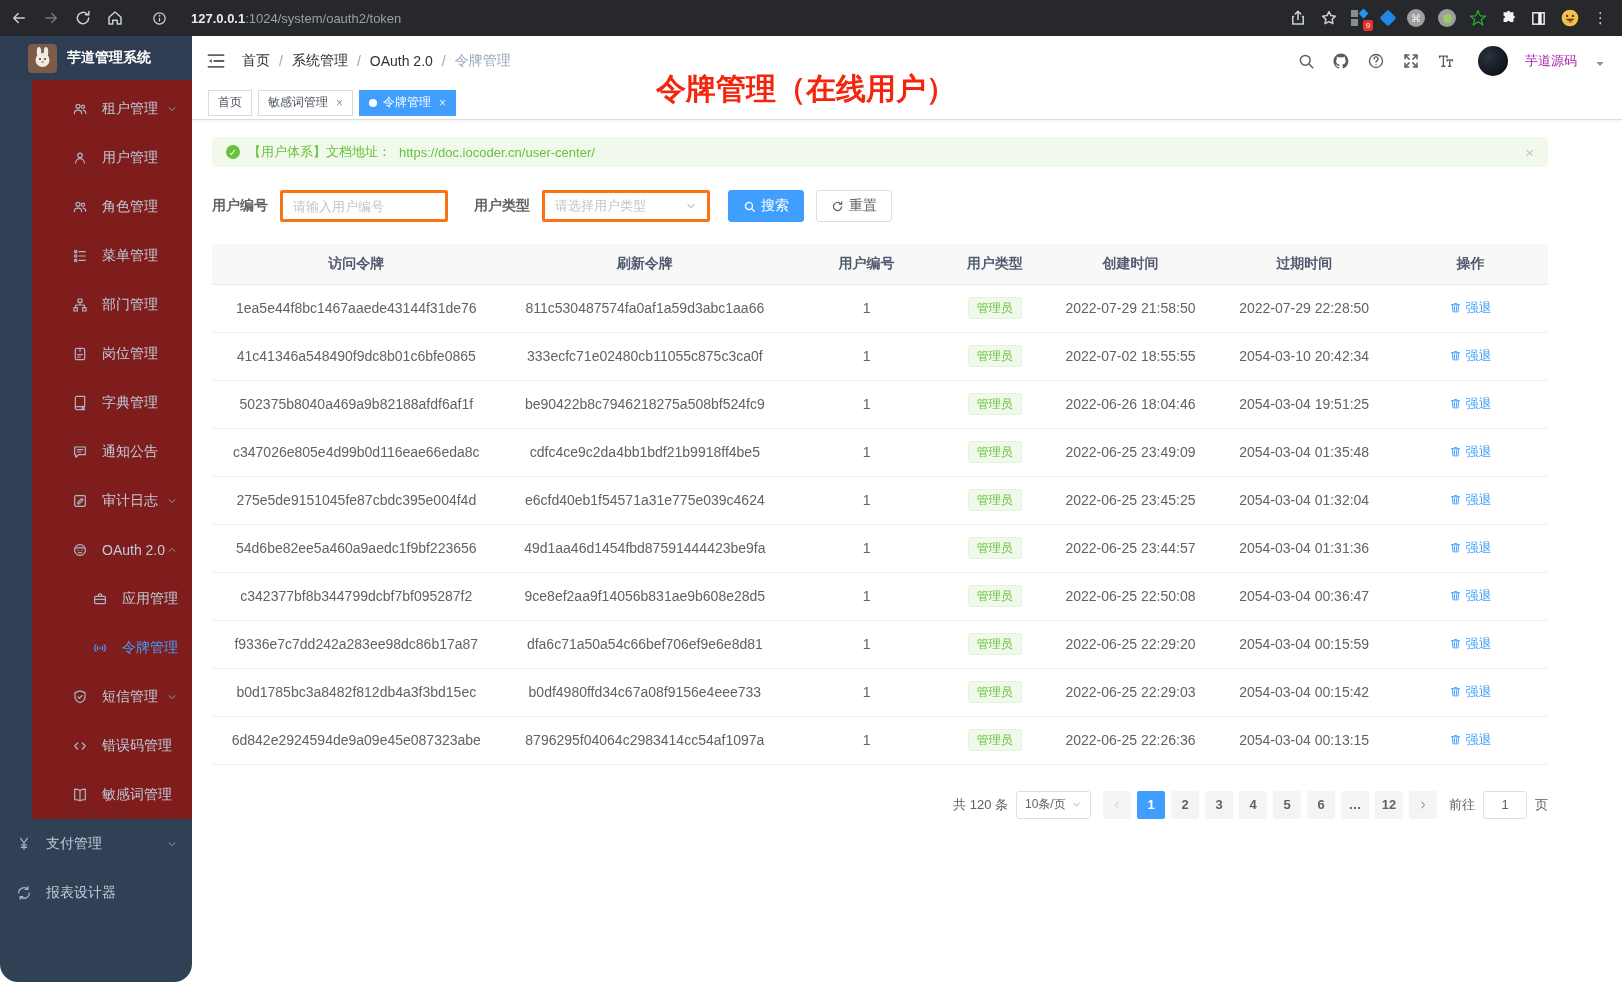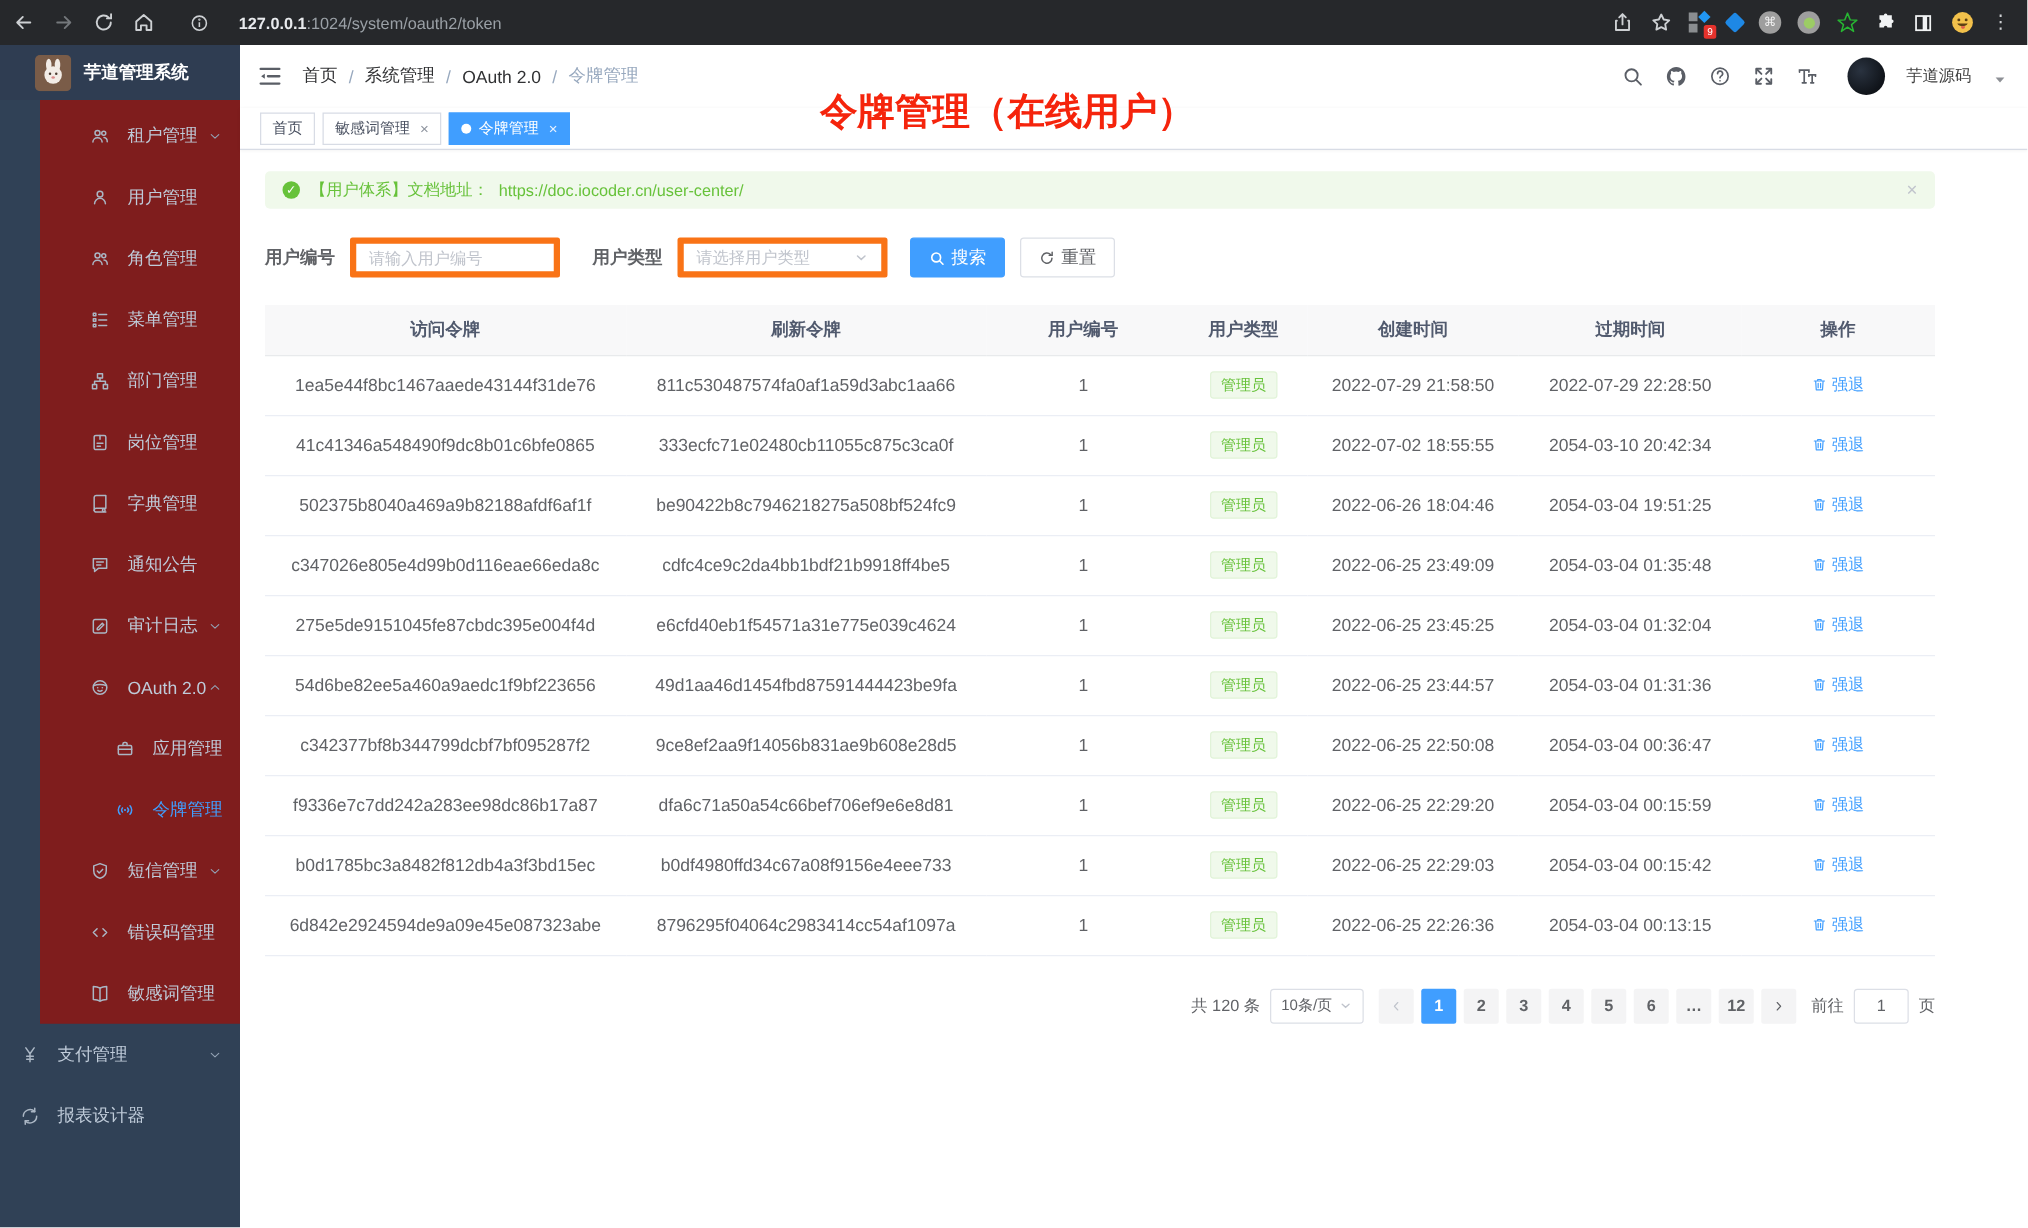--- a/index.html
+++ b/index.html
@@ -26,21 +26,21 @@
   .circ.green:after { content:""; width:9px; height:9px; border-radius:50%; background:#9ccc65; display:block; }
   .star-green { color:#27b532; width:18px; height:18px; }
   .b-white { color:#f1f3f4; width:17px; height:17px; }
   .emoji { width:20px; height:20px; }
   .dots { color:#cdd0d3; font-size:15px; letter-spacing:0; line-height:10px; }
 
   
   .app { display:flex; height:946px; }
 
   
-  .sidebar { width:192px; background:#304156; flex:0 0 auto; display:flex; flex-direction:column; }
+  .sidebar { width:192px; background:#304156; flex:0 0 auto; display:flex; flex-direction:column;border-radius:18px; }
   .logo { height:44px; background:#2f3d52; display:flex; align-items:center; gap:10px; padding:0 12px 0 28px; }
   .logo-img { width:29px; height:29px; border-radius:4px; flex:0 0 auto; }
   .logo-title { color:#fff; font-size:14px; font-weight:700; white-space:nowrap; }
   .menu-dark { background:#7f1d1d; padding-top:4px;margin-left:32px; }
   .side-item { height:49px; display:flex; align-items:center; color:#bfcbd9; font-size:14px; cursor:pointer; padding-right:14px; }
   .side-item .ic { width:16px; height:16px; flex:0 0 auto; margin-right:14px; color:#aab6c4; }
   .side-item.lvl1 { padding-left:40px; }
   .side-item.lvl2 { padding-left:60px; }
   .side-item.lvl0 { padding-left:16px; }
   .side-item .lbl { flex:1; white-space:nowrap; }
@@ -52,21 +52,21 @@
   .main { flex:1; display:flex; flex-direction:column; position:relative; background:#fff; }
   .navbar { height:50px; display:flex; align-items:center; padding:0 16px 0 14px; background:#fff; }
   .hamburger { width:20px; height:20px; color:#5a5e66; margin-right:16px; cursor:pointer; }
   .crumbs { display:flex; align-items:center; gap:9px; font-size:14px; color:#303133; }
   .crumb.muted { color:#97a8be; }
   .crumb-sep { color:#97a8be; }
   .nav-right { margin-left:auto; display:flex; align-items:center; gap:17px; }
   .nav-ic { width:18px; height:18px; color:#5a5e66; cursor:pointer; }
   .avatar { width:30px; height:30px; border-radius:50%; background:#14181d;
     background:radial-gradient(circle at 35% 35%, #2a3340 0%, #10141a 70%); margin-left:6px; }
-  .nav-user { font-size:13px; color:#404040; }
+  .nav-user { font-size:13px; color:#a21caf; }
   .nav-caret { width:12px; height:12px; color:#8d9095; margin-top:6px; }
 
   
   .tabbar { height:34px; border-bottom:1px solid #d8dce5; box-shadow:0 1px 3px rgba(0,0,0,.06);
     display:flex; align-items:center; gap:6px; padding:0 16px; }
   .tab { height:26px; display:inline-flex; align-items:center; gap:6px; border:1px solid #d8dce5;
     background:#fff; color:#495060; font-size:12px; padding:0 9px; cursor:pointer; }
   .tab .dot { width:8px; height:8px; border-radius:50%; background:#fff; display:none; }
   .tab .x { font-size:12px; color:#8d939e; margin-left:2px; }
   .tab.active { background:#409eff; border-color:#409eff; color:#fff; }
@@ -81,21 +81,21 @@
   .content { padding:17px 74px 0 20px; flex:1; display:flex; flex-direction:column; }
   .alert { background:#f0f9eb; border-radius:4px; min-height:30px; display:flex; align-items:center;
     gap:8px; padding:0 14px; color:#67c23a; font-size:13px; }
   .alert .chk { width:14px; height:14px; border-radius:50%; background:#67c23a; color:#fff; font-size:10px;
     display:flex; align-items:center; justify-content:center; flex:0 0 auto; }
   .alert a { color:#67c23a; text-decoration:none; }
   .alert .close { margin-left:auto; color:#c0c4cc; font-size:15px; cursor:pointer; }
 
   .filters { display:flex; align-items:center; margin-top:23px; gap:12px; }
   .f-label { font-size:14px; font-weight:700; color:#606266; }
-  .f-input, .f-select { height:32px; width:168px; border:5px solid #f97316; border-radius:2px;
+  .f-input, .f-select { height:32px; width:168px; border:3px solid #f97316; border-radius:2px;
     font-size:13px; color:#606266; padding:0 10px; font-family:inherit; }
   .f-input::placeholder { color:#c0c4cc; }
   .f-select { display:flex; align-items:center; justify-content:space-between; color:#c0c4cc; cursor:pointer; }
   .f-select .chev { width:12px; height:12px; color:#c0c4cc; }
   .btn { height:32px; border-radius:3px; font-size:14px; display:inline-flex; align-items:center; gap:5px;
     padding:0 14px; cursor:pointer; border:1px solid #dcdfe6; background:#fff; color:#606266; font-family:inherit; }
   .btn .bic { width:13px; height:13px; }
   .btn.primary { background:#409eff; border-color:#409eff; color:#fff; margin-left:6px; }
 
   

